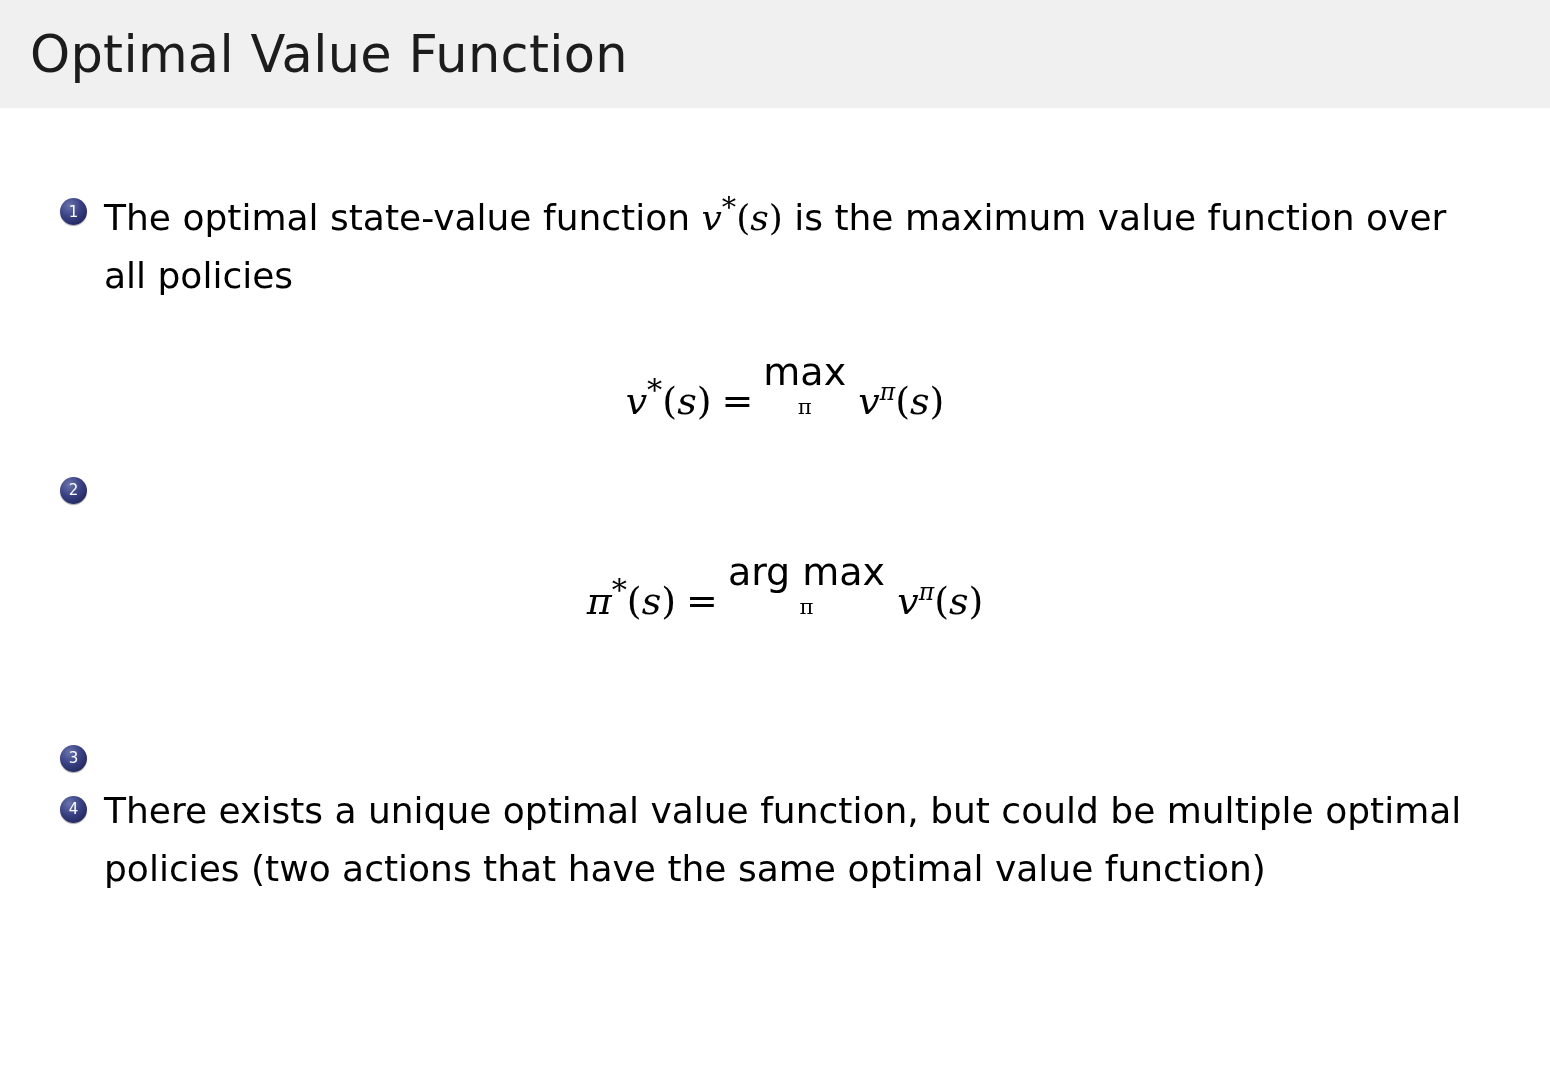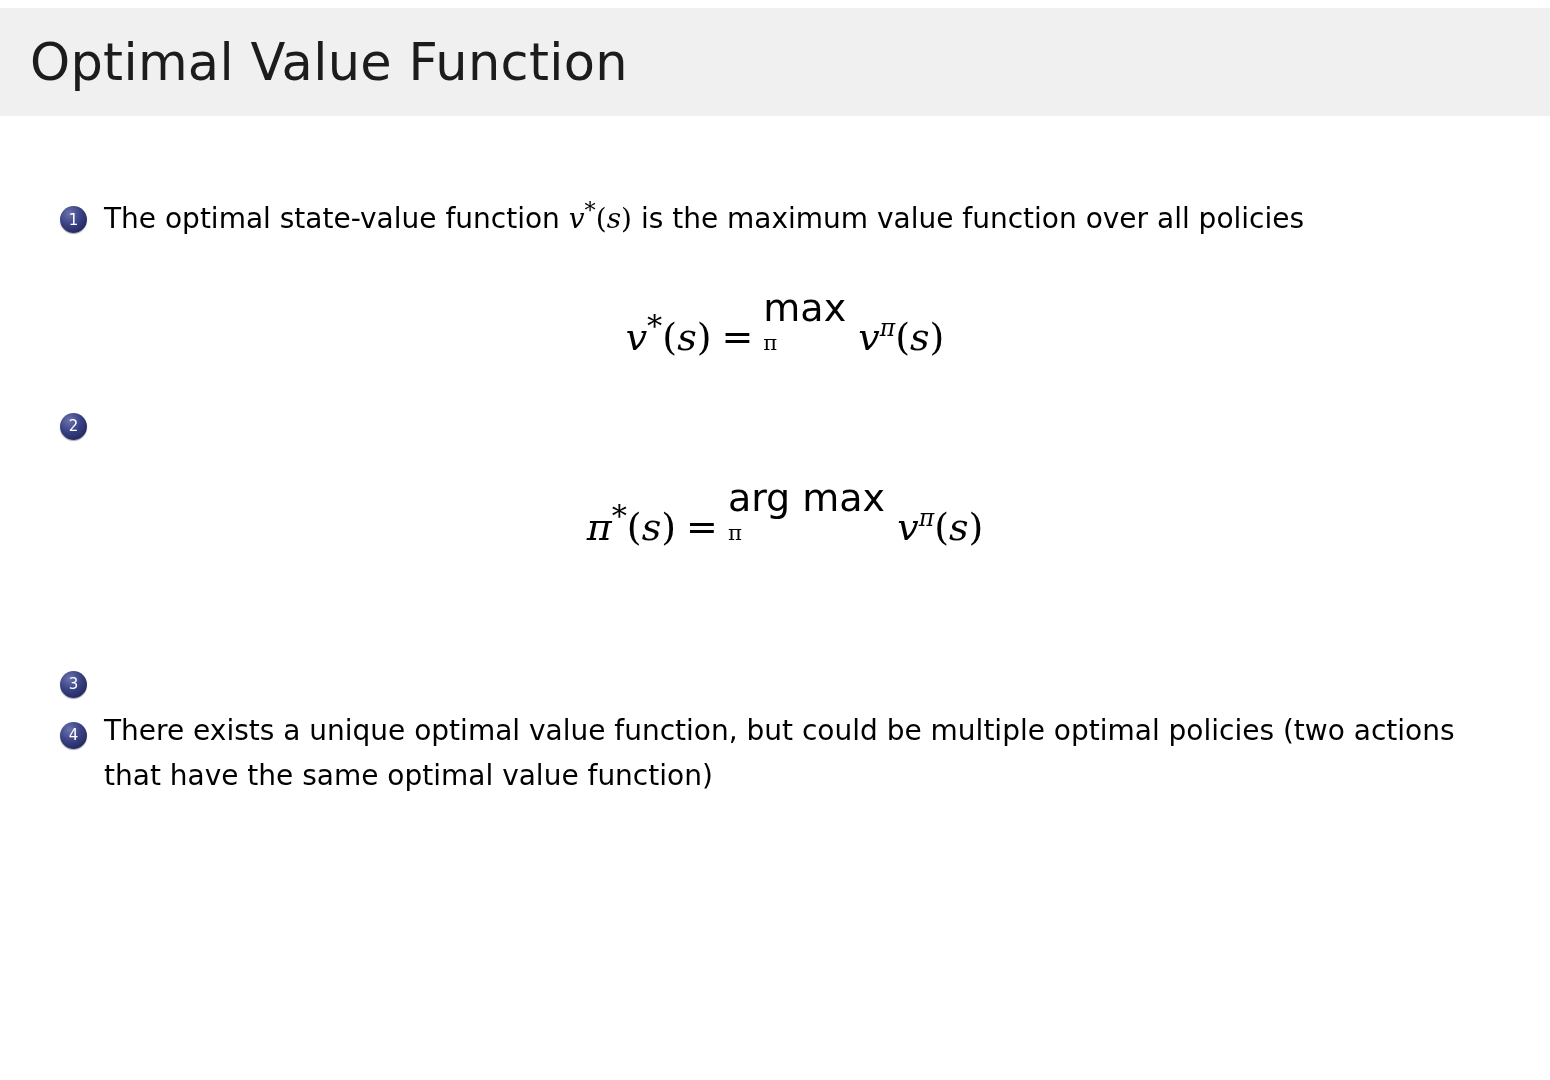--- a/index.html
+++ b/index.html
@@ -21,21 +21,20 @@
     box-sizing: border-box;
   }
   .title-bar {
     width: 100%;
     height: 108px;
     background: #f0f0f0;
     box-sizing: border-box;
     display: flex;
     align-items: center;
     padding-left: 30px;
-    margin-top: 8px;
   }
   .slide-title {
     font-size: 51px;
     font-weight: normal;
     color: #1c1c1c;
     letter-spacing: 0.3px;
     line-height: 1;
   }
   .body {
     padding: 0 40px 0 60px;
@@ -56,21 +55,21 @@
     font-size: 15px;
     font-family: "DejaVu Sans", sans-serif;
     display: flex;
     align-items: center;
     justify-content: center;
     margin-top: 14px;
     margin-right: 17px;
     box-shadow: 0 1px 1px rgba(0,0,0,0.35);
   }
   .item-text {
-    font-size: 28px;
+    font-size: 36px;
     line-height: 1.62;
     color: #000000;
     max-width: 1390px;
   }
   .math {
     text-align: center;
     font-size: 38px;
     color: #000000;
   }
   .mi {
@@ -97,33 +96,33 @@
     font-style: normal;
   }
   .eq {
     font-family: "DejaVu Serif", serif;
     font-style: normal;
     padding: 0 10px;
   }
   .maxwrap {
     display: inline-block;
     position: relative;
-    text-align: left;
+    text-align: center;
     vertical-align: baseline;
   }
   .maxsub {
     display: block;
     font-size: 0.56em;
     line-height: 1;
     margin-top: 2px;
     font-family: "DejaVu Serif", serif;
     font-style: normal;
   }
   .eqblock-1 { margin-top: 44px; margin-bottom: 18px; }
-  .eqblock-2 { margin-top: 36px; margin-bottom: 18px; }
+  .eqblock-2 { margin-top: 46px; margin-bottom: 18px; }
   .item-1 { margin-top: 76px; }
   .item-2 { margin-top: 40px; }
   .item-3 { margin-top: 108px; }
   .item-4 { margin-top: 10px; }
 </style>
 </head>
 <body>
 
 <div class="slide">
 

